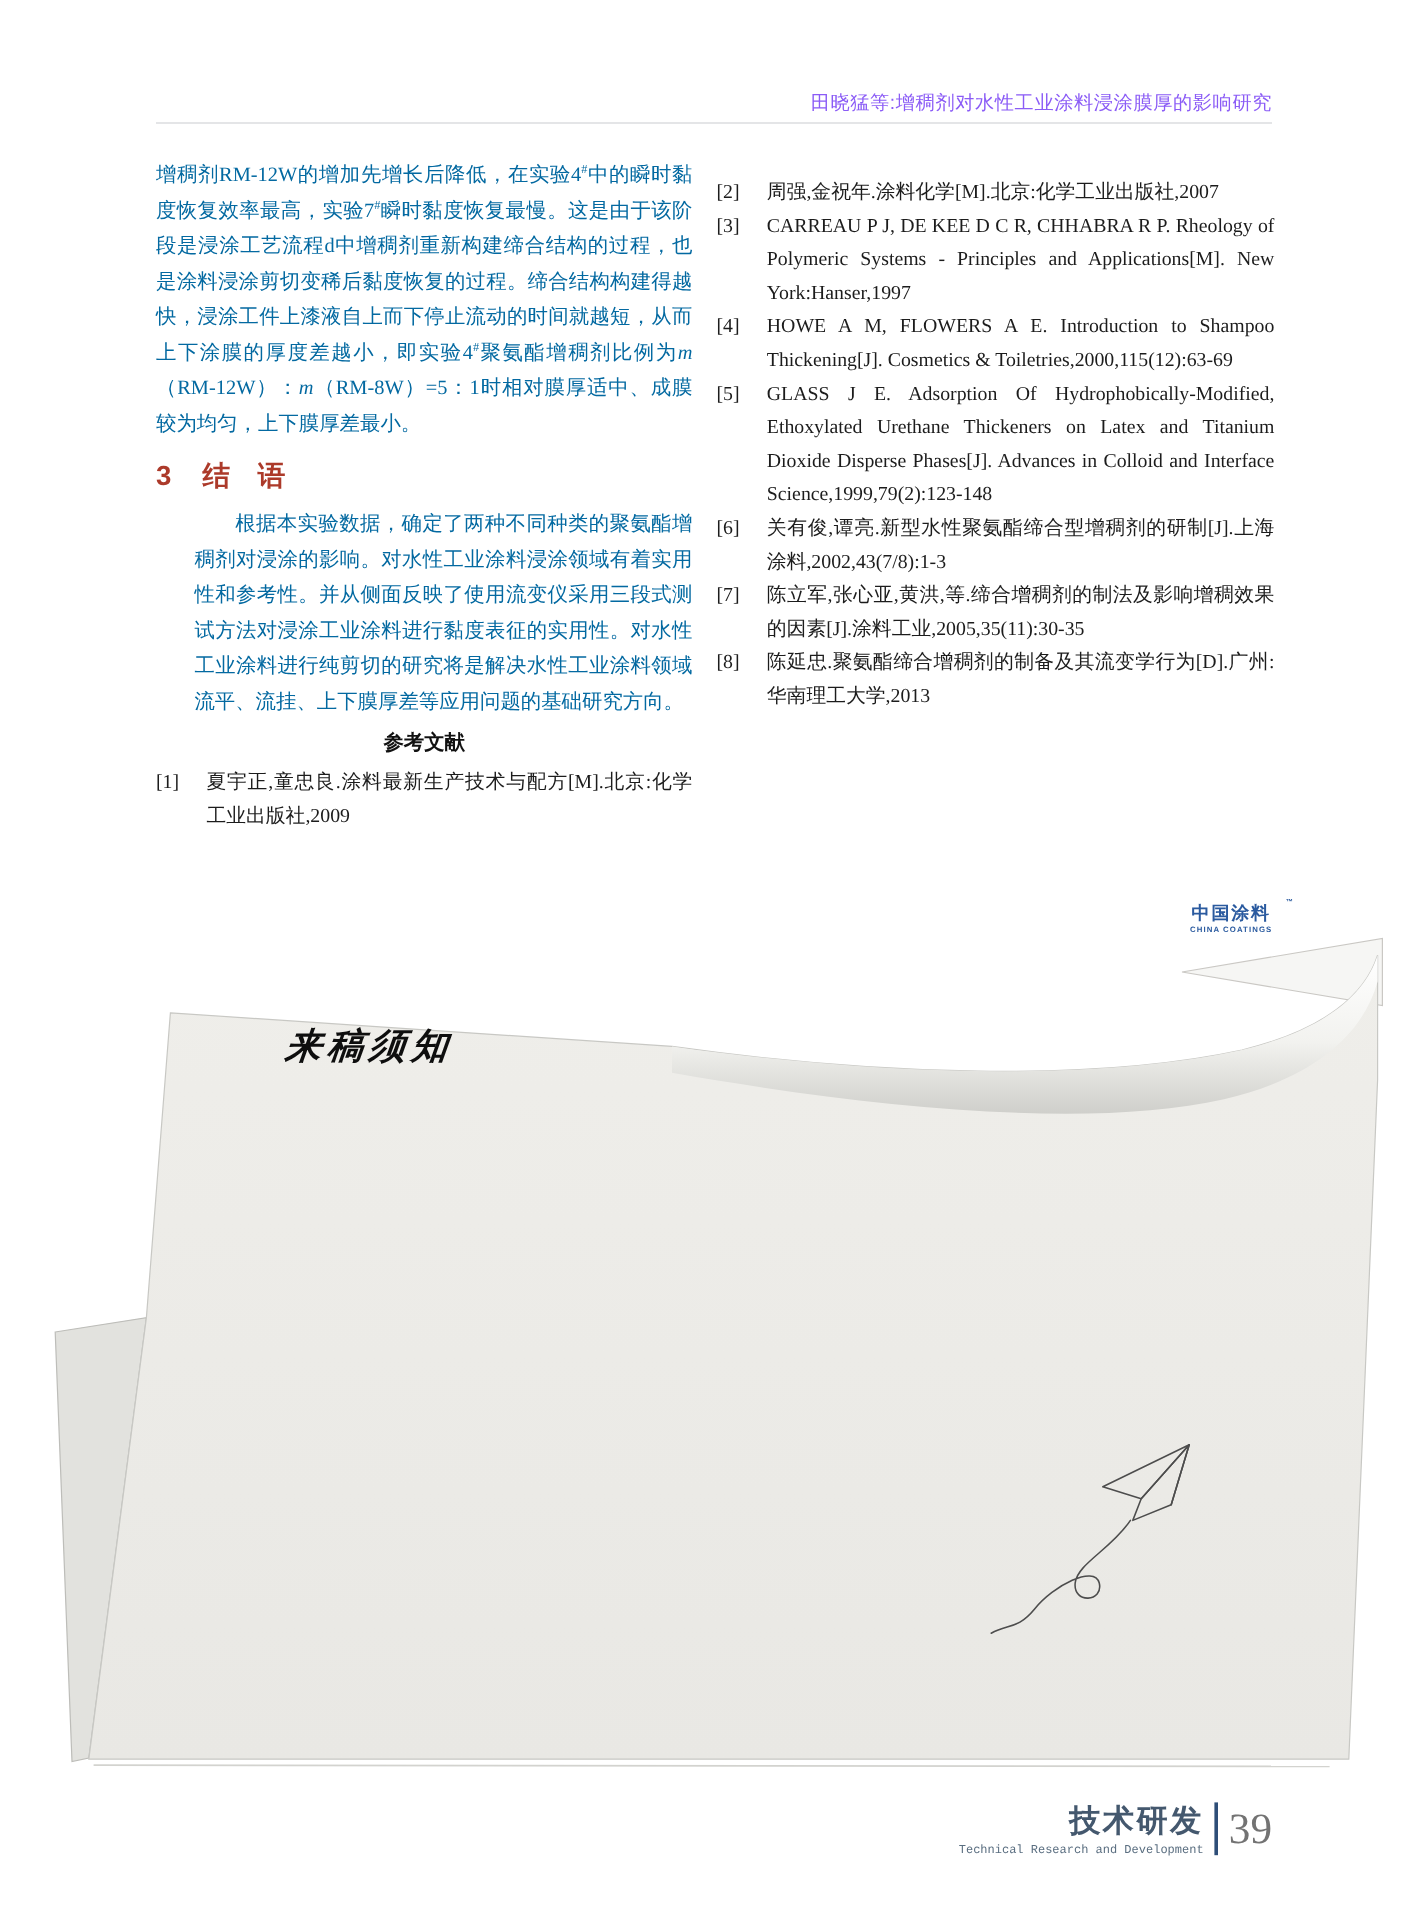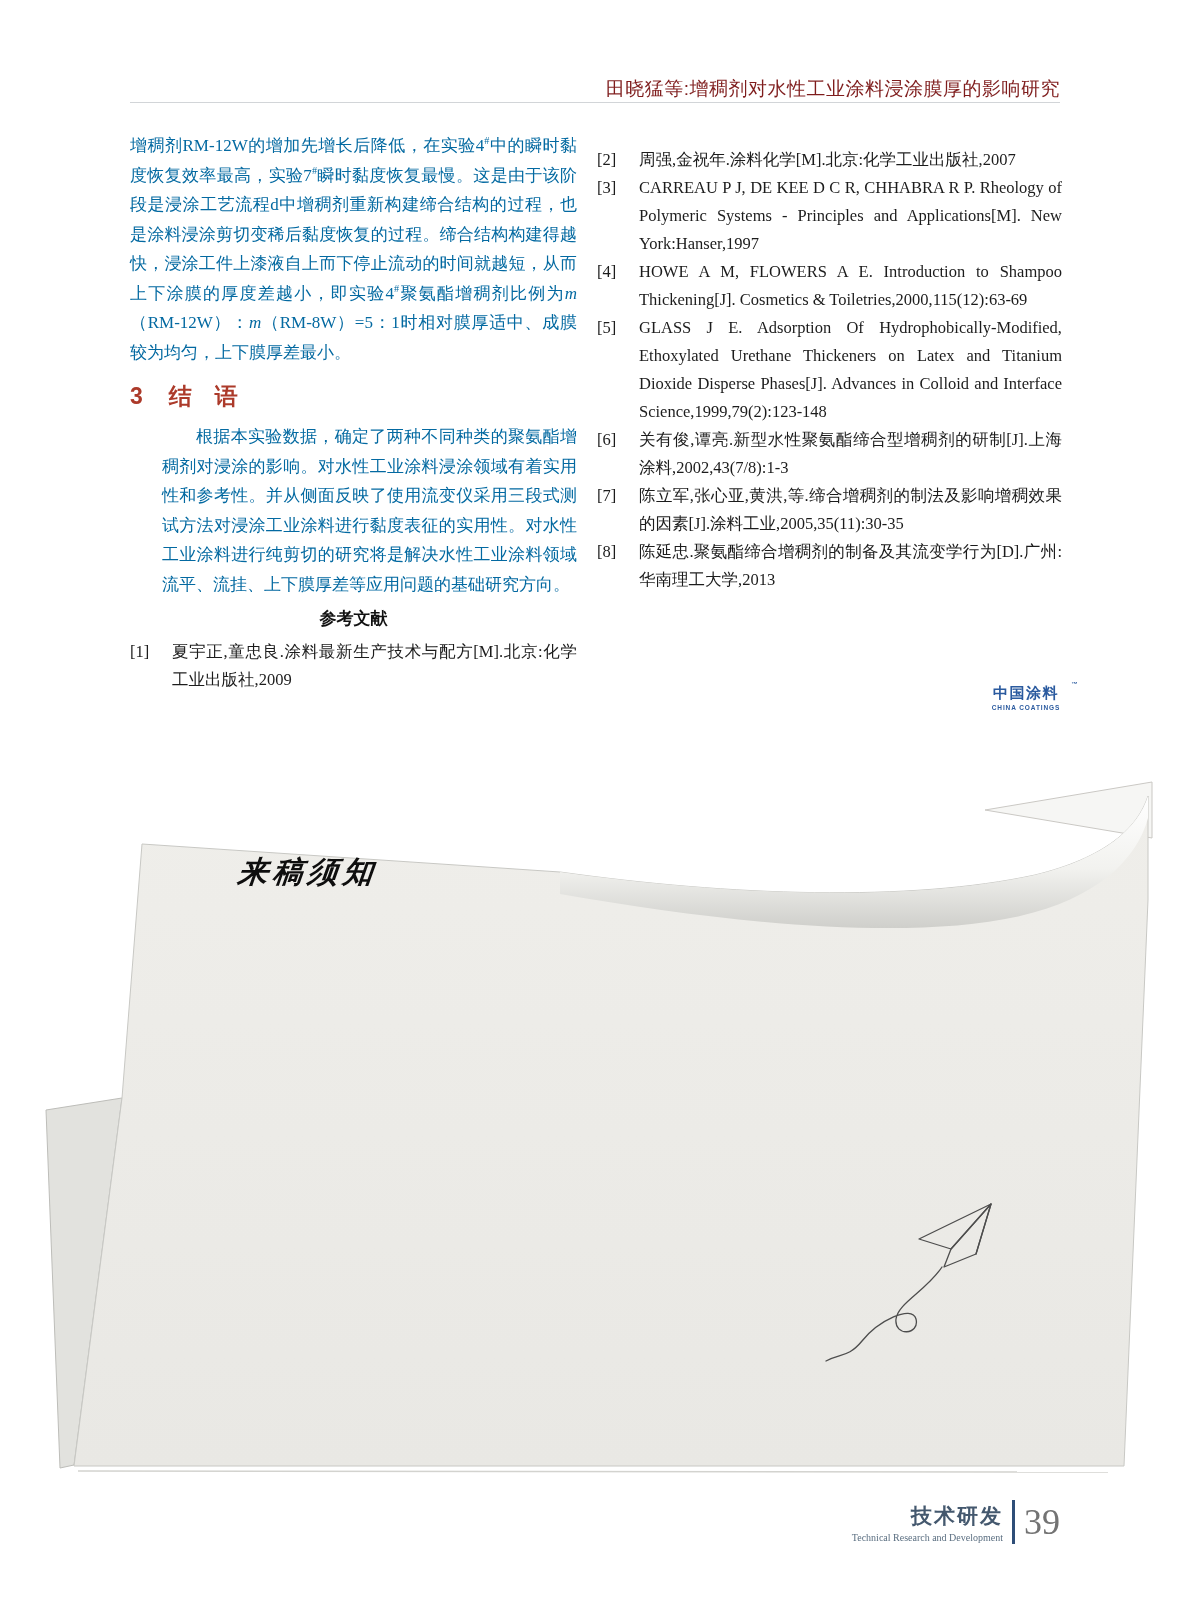--- a/index.html
+++ b/index.html
@@ -1,39 +1,39 @@
 <!DOCTYPE html>
 <html><head>
 <meta charset="utf-8">
 <style>
   html,body{margin:0;padding:0;background:#ffffff;}
   .page{position:relative;width:1187px;height:1600px;background:#ffffff;overflow:hidden;
         font-family:"Liberation Sans",sans-serif;}
   
   .running-head{position:absolute;top:76px;left:130px;right:127px;text-align:right;
-      font-size:19px;color:#7f1d1d;letter-spacing:0.5px;}
+      font-size:16px;color:#8b5cf6;letter-spacing:0.5px;}
   .head-rule{position:absolute;top:102px;left:130px;right:127px;height:1px;background:#d2d5d8;}
   
   .col-left{position:absolute;left:130px;top:131px;width:447px;}
   .col-right{position:absolute;left:597px;top:138px;width:465px;}
   .body-p{margin:0;text-align:justify;font-size:17px;line-height:29.5px;color:#0369a1;
       font-family:"Liberation Serif",serif;}
   .body-p.ind{text-indent:2em;margin-left:32px;}
   sup{font-size:0.6em;vertical-align:super;line-height:0;}
   .sg-i{font-style:italic;}
   .sec-h{display:flex;align-items:baseline;gap:26px;margin:14px 0 10px 0;
       color:#ac3a2a;font-size:23px;font-weight:700;font-family:"Liberation Sans",sans-serif;}
   .ref-title{margin-top:8px;text-align:center;font-size:17px;font-weight:700;color:#111;}
   .ref-list{margin-top:8px;}
   .ref-row{display:flex;font-family:"Liberation Serif",serif;font-size:16.5px;
       line-height:28px;color:#1c1c1c;}
   .ref-num{flex:0 0 42px;}
   .ref-txt{flex:1;text-align:justify;}
   
-  .logo{position:absolute;left:980px;top:684px;width:92px;text-align:center;color:#2a5a9f;}
+  .logo{position:absolute;left:980px;top:752px;width:92px;text-align:center;color:#2a5a9f;}
   .logo-cn{font-size:15px;font-weight:700;letter-spacing:1.5px;position:relative;}
   .logo-tm{position:absolute;top:-3px;right:-7px;font-size:6px;}
   .logo-en{font-size:6.5px;font-weight:700;letter-spacing:0.9px;margin-top:1px;}
   
   .paper-svg{position:absolute;left:0;top:780px;z-index:1;}
   
   .notice-title{position:absolute;left:238px;top:852px;z-index:2;font-size:30px;font-weight:900;
       font-style:italic;letter-spacing:5px;color:#0e0e0e;transform:skewX(-6deg);}
   .notice-body{position:absolute;left:140px;top:951px;width:912px;z-index:2;}
   .n-line{font-size:13.5px;line-height:18px;color:#1f1f1f;}
@@ -41,22 +41,22 @@
   .n-line.ti1{text-indent:28px;}
   .n-line.tis{text-indent:14px;}
   .contact{position:absolute;left:805px;top:1341px;z-index:2;}
   .c-line{font-weight:700;font-size:14.5px;line-height:27px;color:#101010;}
   .c-line.serif{font-family:"Liberation Serif",serif;}
   .plane-svg{position:absolute;left:810px;top:1183px;z-index:2;}
   
   .footer{position:absolute;left:640px;top:1500px;width:420px;display:flex;
       justify-content:flex-end;align-items:center;gap:9px;}
   .f-left{text-align:right;}
-  .f-cn{font-size:21px;font-weight:700;color:#44586e;letter-spacing:2px;}
-  .f-en{font-size:10px;color:#5a6e80;font-family:Liberation Serif, serif;margin-top:2px;text-align:center;}
+  .f-cn{font-size:26px;font-weight:700;color:#44586e;letter-spacing:2px;}
+  .f-en{font-size:10px;color:#5a6e80;font-family:Liberation Mono, monospace;margin-top:2px;text-align:center;}
   .f-bar{width:3px;height:44px;background:#2e4e78;}
   .f-page{font-size:36px;color:#737373;font-family:"Liberation Serif",serif;}
 </style>
 </head>
 <body>
 
 <div class="page">
 
   <div class="running-head">田晓猛等:增稠剂对水性工业涂料浸涂膜厚的影响研究</div>
   <div class="head-rule"></div>

